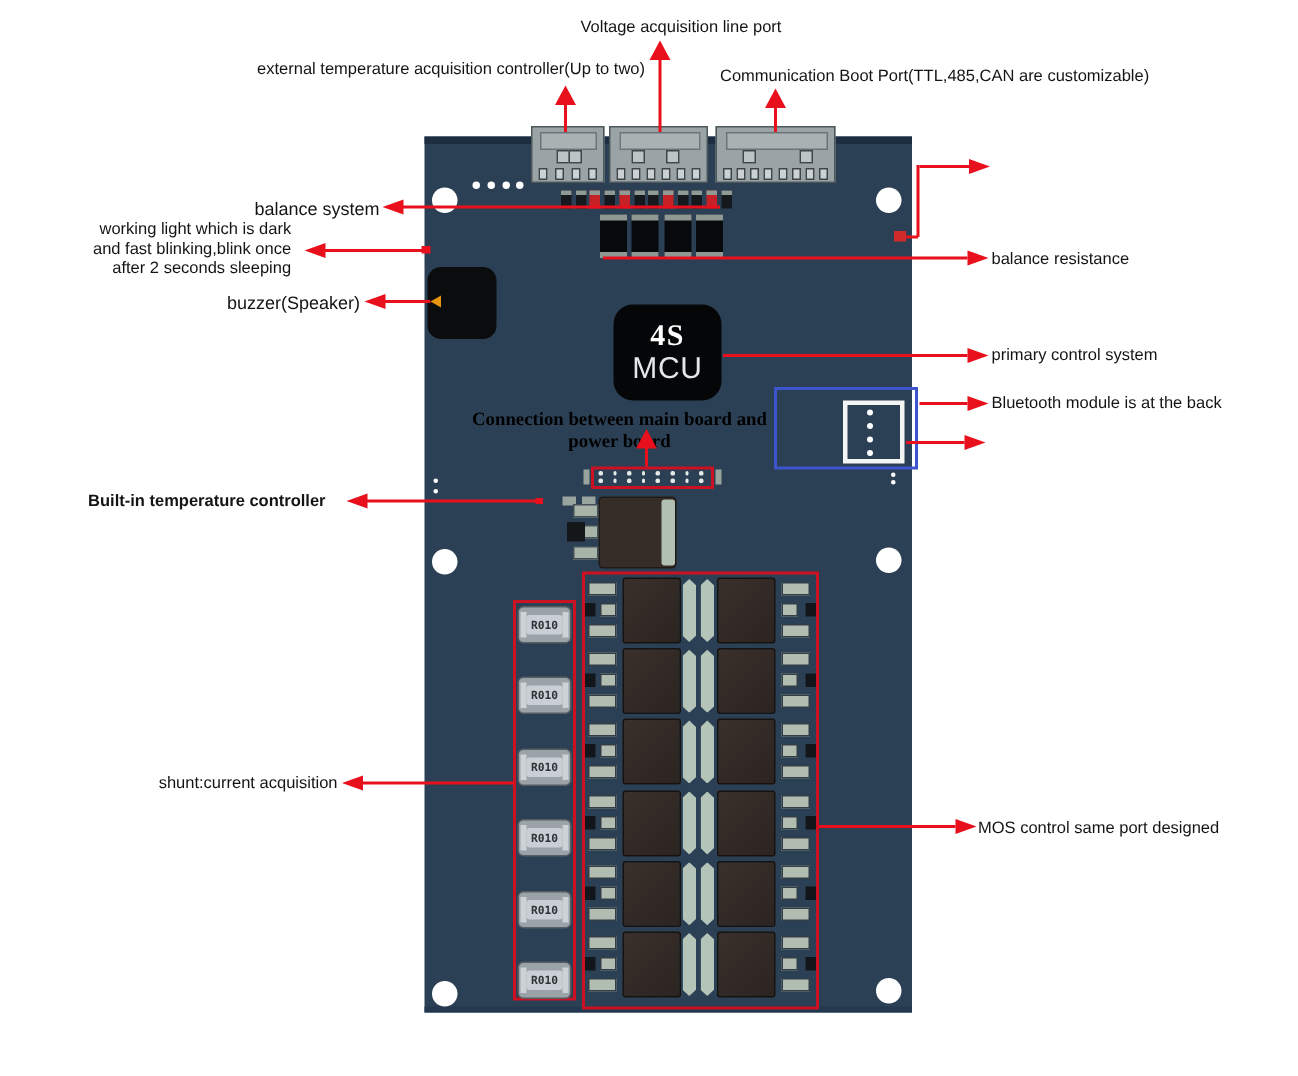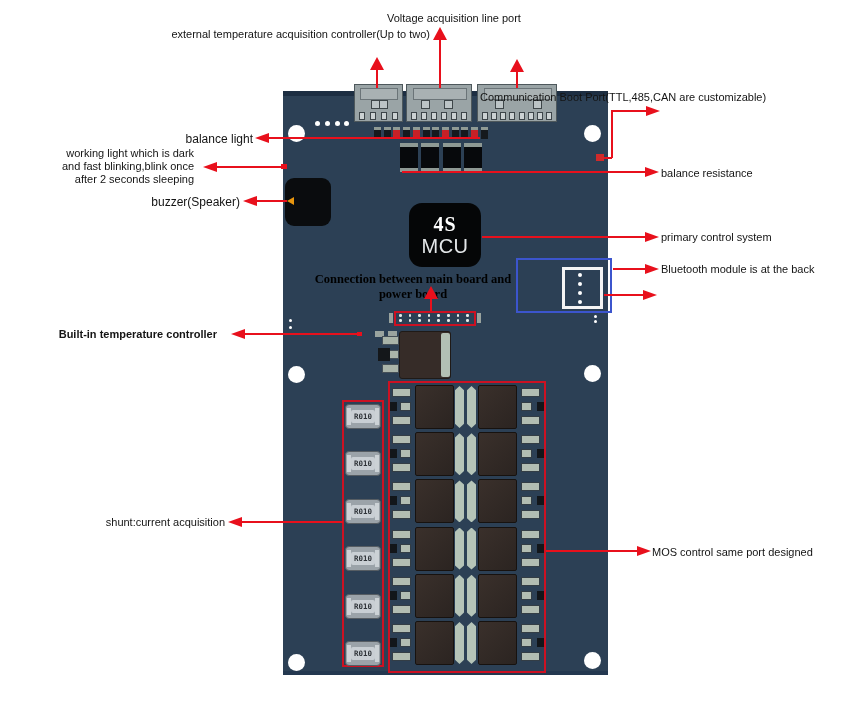--- a/index.html
+++ b/index.html
@@ -258,29 +258,29 @@
         <div style="position: absolute; left: 1px; top: 3px; width: 4px; height: 17px; background: rgb(204, 210, 214);"></div>
         <div style="position: absolute; right: 1px; top: 3px; width: 4px; height: 17px; background: rgb(204, 210, 214);"></div>
         <span style="font: bold 7.5px / 9px &quot;DejaVu Sans Mono&quot;, monospace; color: rgb(46, 51, 56); background: rgb(201, 207, 212); padding: 2px 3px; border-radius: 2px;">R010</span>
       </div>
     </div>
 
   <div class="lbl" style="left:387px;top:12px;">Voltage acquisition line port</div>
   <div class="ah-u" style="left:433px;top:27px;"></div>
   <div class="rvline" style="left:439px;top:39px;height:49px;"></div>
 
-  <div class="lbl r" style="right:435px;top:28px;margin-left:35px;">external temperature acquisition controller(Up to two)</div>
+  <div class="lbl r" style="right:435px;top:40px;margin-left:35px;">external temperature acquisition controller(Up to two)</div>
   <div class="ah-u" style="left:370px;top:57px;"></div>
   <div class="rvline" style="left:376px;top:69px;height:19px;"></div>
 
-  <div class="lbl" style="left:480px;top:45px;margin-top:46px;">Communication Boot Port(TTL,485,CAN are customizable)</div>
+  <div class="lbl" style="left:480px;top:45px;">Communication Boot Port(TTL,485,CAN are customizable)</div>
   <div class="ah-u" style="left:510px;top:59px;"></div>
   <div class="rvline" style="left:516px;top:71px;height:17px;"></div>
 
-  <div class="lbl big r" style="right:612px;top:132px;">balance light</div>
+  <div class="lbl big r" style="right:612px;top:132px;">balance system</div>
   <div class="ah-l" style="left:255px;top:133px;"></div>
   <div class="rline" style="left:268px;top:137px;width:212px;"></div>
 
   <div class="lbl" style="left:62px;top:147px;">working light which is dark
 and fast blinking,blink once
 after 2 seconds sleeping</div>
   <div class="ah-l" style="left:203px;top:162px;"></div>
   <div class="rline" style="left:216px;top:166px;width:69px;"></div>
   <div class="abs" style="left:281px;top:164px;width:6px;height:5px;background:var(--red);"></div>
 

